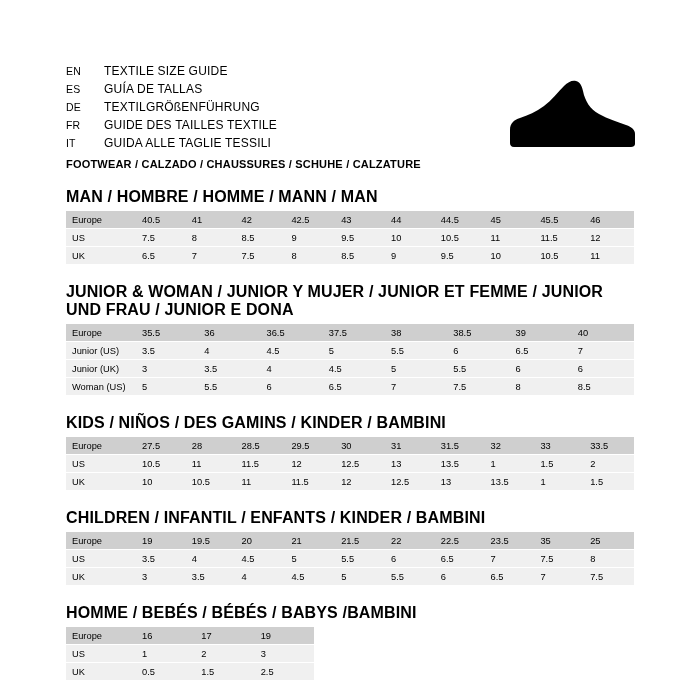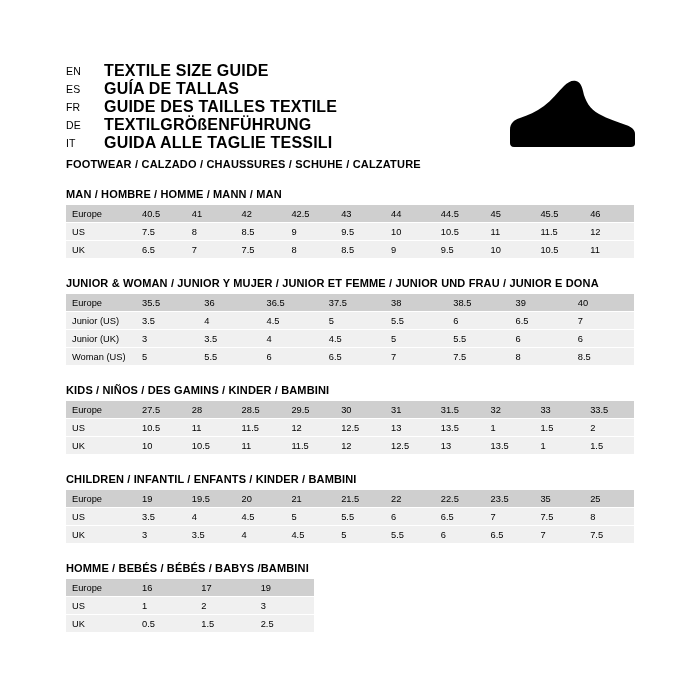--- a/index.html
+++ b/index.html
@@ -35,23 +35,22 @@
     align-items: flex-end;
     line-height: 18px;
     height: 18px;
   }
   .lang-code {
     width: 38px;
     font-size: 10.5px;
     letter-spacing: 0.2px;
   }
   .lang-title {
-    font-size: 16px;
+    font-size: 12px;
     letter-spacing: 0.2px;
-    font-weight: bold;
   }
   .section-head {
     margin-top: 6px;
     font-size: 11px;
     font-weight: bold;
     letter-spacing: 0.2px;
   }
 
   
   .shoe {
@@ -60,21 +59,21 @@
     top: 12px;
     width: 190px;
     height: 80px;
   }
 
   
   .block {
     margin-top: 18px;
   }
   .block-title {
-    font-size: 11px;
+    font-size: 16px;
     font-weight: bold;
     letter-spacing: 0.15px;
     margin-bottom: 5px;
   }
   table {
     border-collapse: collapse;
     width: 100%;
     table-layout: fixed;
   }
   td {
@@ -113,26 +112,26 @@
     <div class="lang-list">
       <div class="lang-row">
         <span class="lang-code">EN</span>
         <span class="lang-title">TEXTILE SIZE GUIDE</span>
       </div>
       <div class="lang-row">
         <span class="lang-code">ES</span>
         <span class="lang-title">GUÍA DE TALLAS</span>
       </div>
       <div class="lang-row">
+        <span class="lang-code">DE</span>
+        <span class="lang-title">TEXTILGRÖßENFÜHRUNG</span>
+      </div>
+      <div class="lang-row">
         <span class="lang-code">FR</span>
         <span class="lang-title">GUIDE DES TAILLES TEXTILE</span>
-      </div>
-      <div class="lang-row">
-        <span class="lang-code">DE</span>
-        <span class="lang-title">TEXTILGRÖßENFÜHRUNG</span>
       </div>
       <div class="lang-row">
         <span class="lang-code">IT</span>
         <span class="lang-title">GUIDA ALLE TAGLIE TESSILI</span>
       </div>
     </div>
 
     <div class="section-head">FOOTWEAR / CALZADO / CHAUSSURES / SCHUHE / CALZATURE</div>
 
     <svg class="shoe" viewBox="0 0 190 80">

